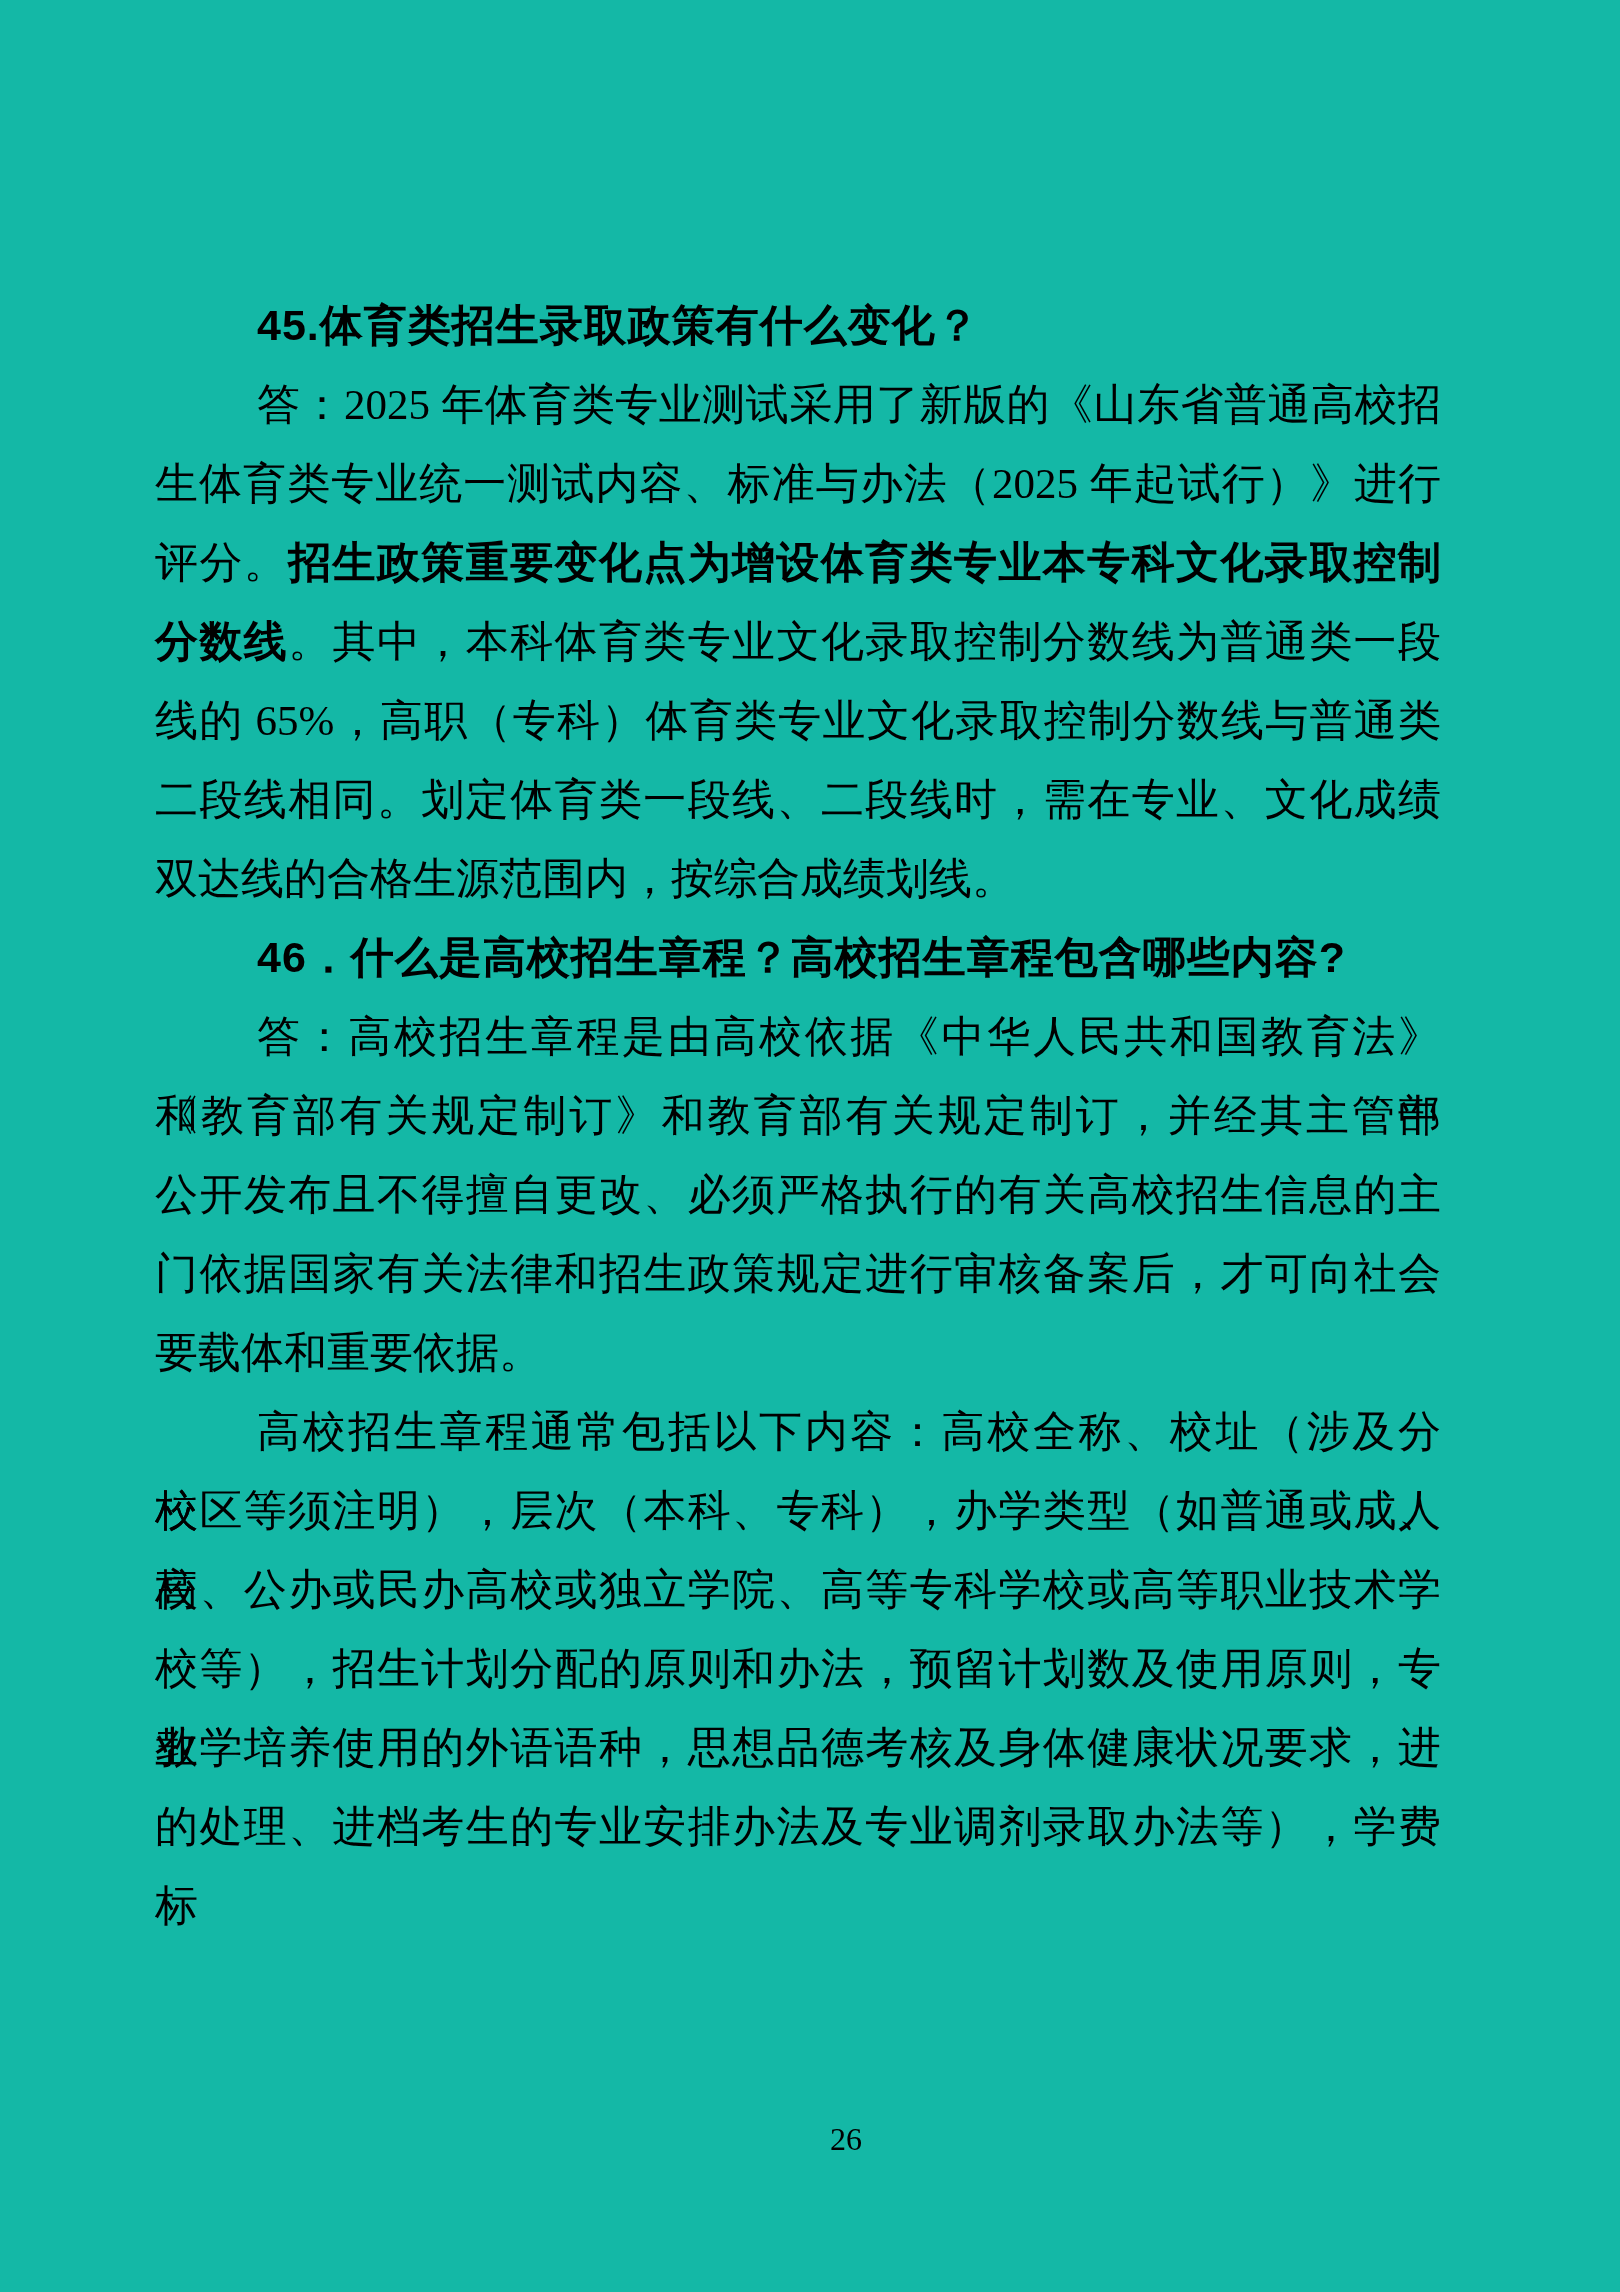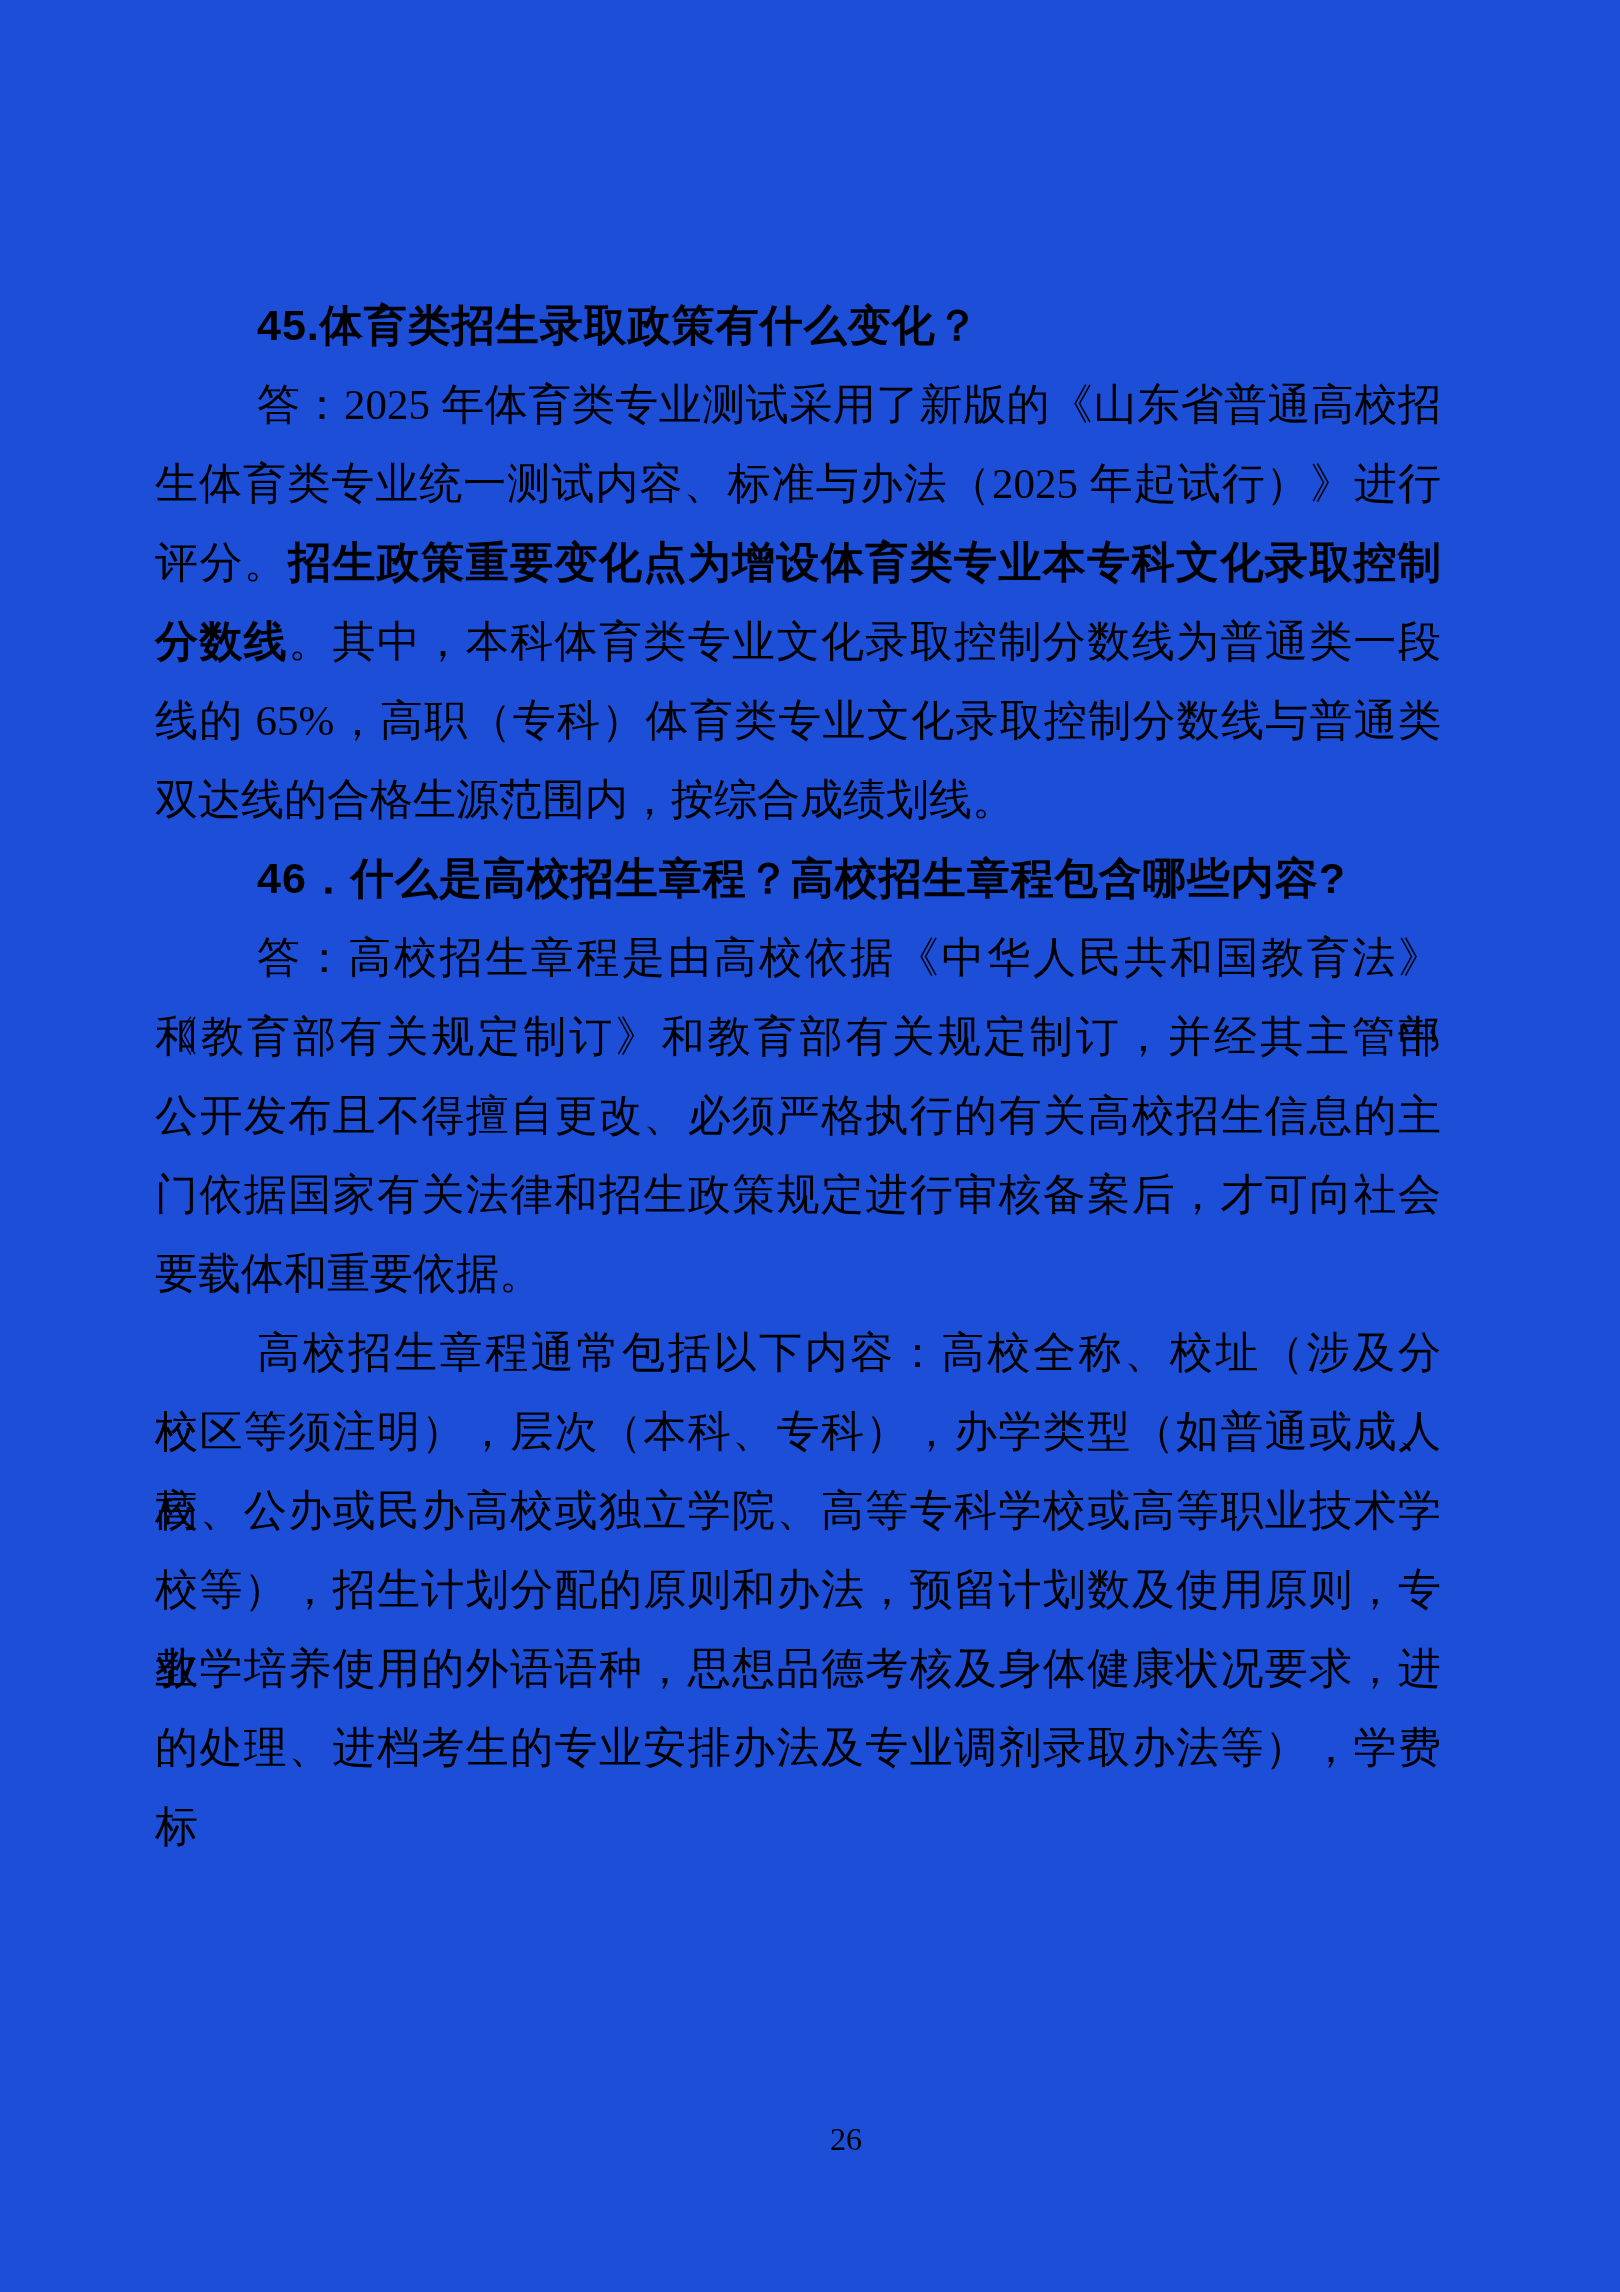--- a/index.html
+++ b/index.html
@@ -5,21 +5,21 @@
   html, body {
     margin: 0;
     padding: 0;
     background: #888;
   }
   .page {
     position: relative;
     width: 1620px;
     height: 2293px;
     margin: 0 auto;
-    background: #1d4ed8;
+    background: #14b8a6;
     color: #000000;
     overflow: hidden;
     font-family: "Liberation Serif", "DejaVu Serif", serif;
   }
   .doc {
     position: absolute;
     left: 155px;
     top: 286px;
     width: 1286px;
   }
@@ -66,20 +66,21 @@
 <div class="page">
   <div class="doc">
 
     <div class="line heading">45.体育类招生录取政策有什么变化？</div>
 
     <div class="line j indent">答：2025 年体育类专业测试采用了新版的《山东省普通高校招</div>
     <div class="line j">生体育类专业统一测试内容、标准与办法（2025 年起试行）》进行</div>
     <div class="line j"><span>评分。</span><span class="b">招生政策重要变化点为增设体育类专业本专科文化录取控制</span></div>
     <div class="line j"><span class="b">分数线</span><span>。其中，本科体育类专业文化录取控制分数线为普通类一段</span></div>
     <div class="line j">线的 65%，高职（专科）体育类专业文化录取控制分数线与普通类</div>
+    <div class="line j">二段线相同。划定体育类一段线、二段线时，需在专业、文化成绩</div>
     <div class="line">双达线的合格生源范围内，按综合成绩划线。</div>
 
     <div class="line heading">46．什么是高校招生章程？高校招生章程包含哪些内容?</div>
 
     <div class="line j indent">答：高校招生章程是由高校依据《中华人民共和国教育法》《中</div>
     <div class="line j">和教育部有关规定制订》和教育部有关规定制订，并经其主管部</div>
     <div class="line j">公开发布且不得擅自更改、必须严格执行的有关高校招生信息的主</div>
     <div class="line j">门依据国家有关法律和招生政策规定进行审核备案后，才可向社会</div>
     <div class="line">要载体和重要依据。</div>
 

